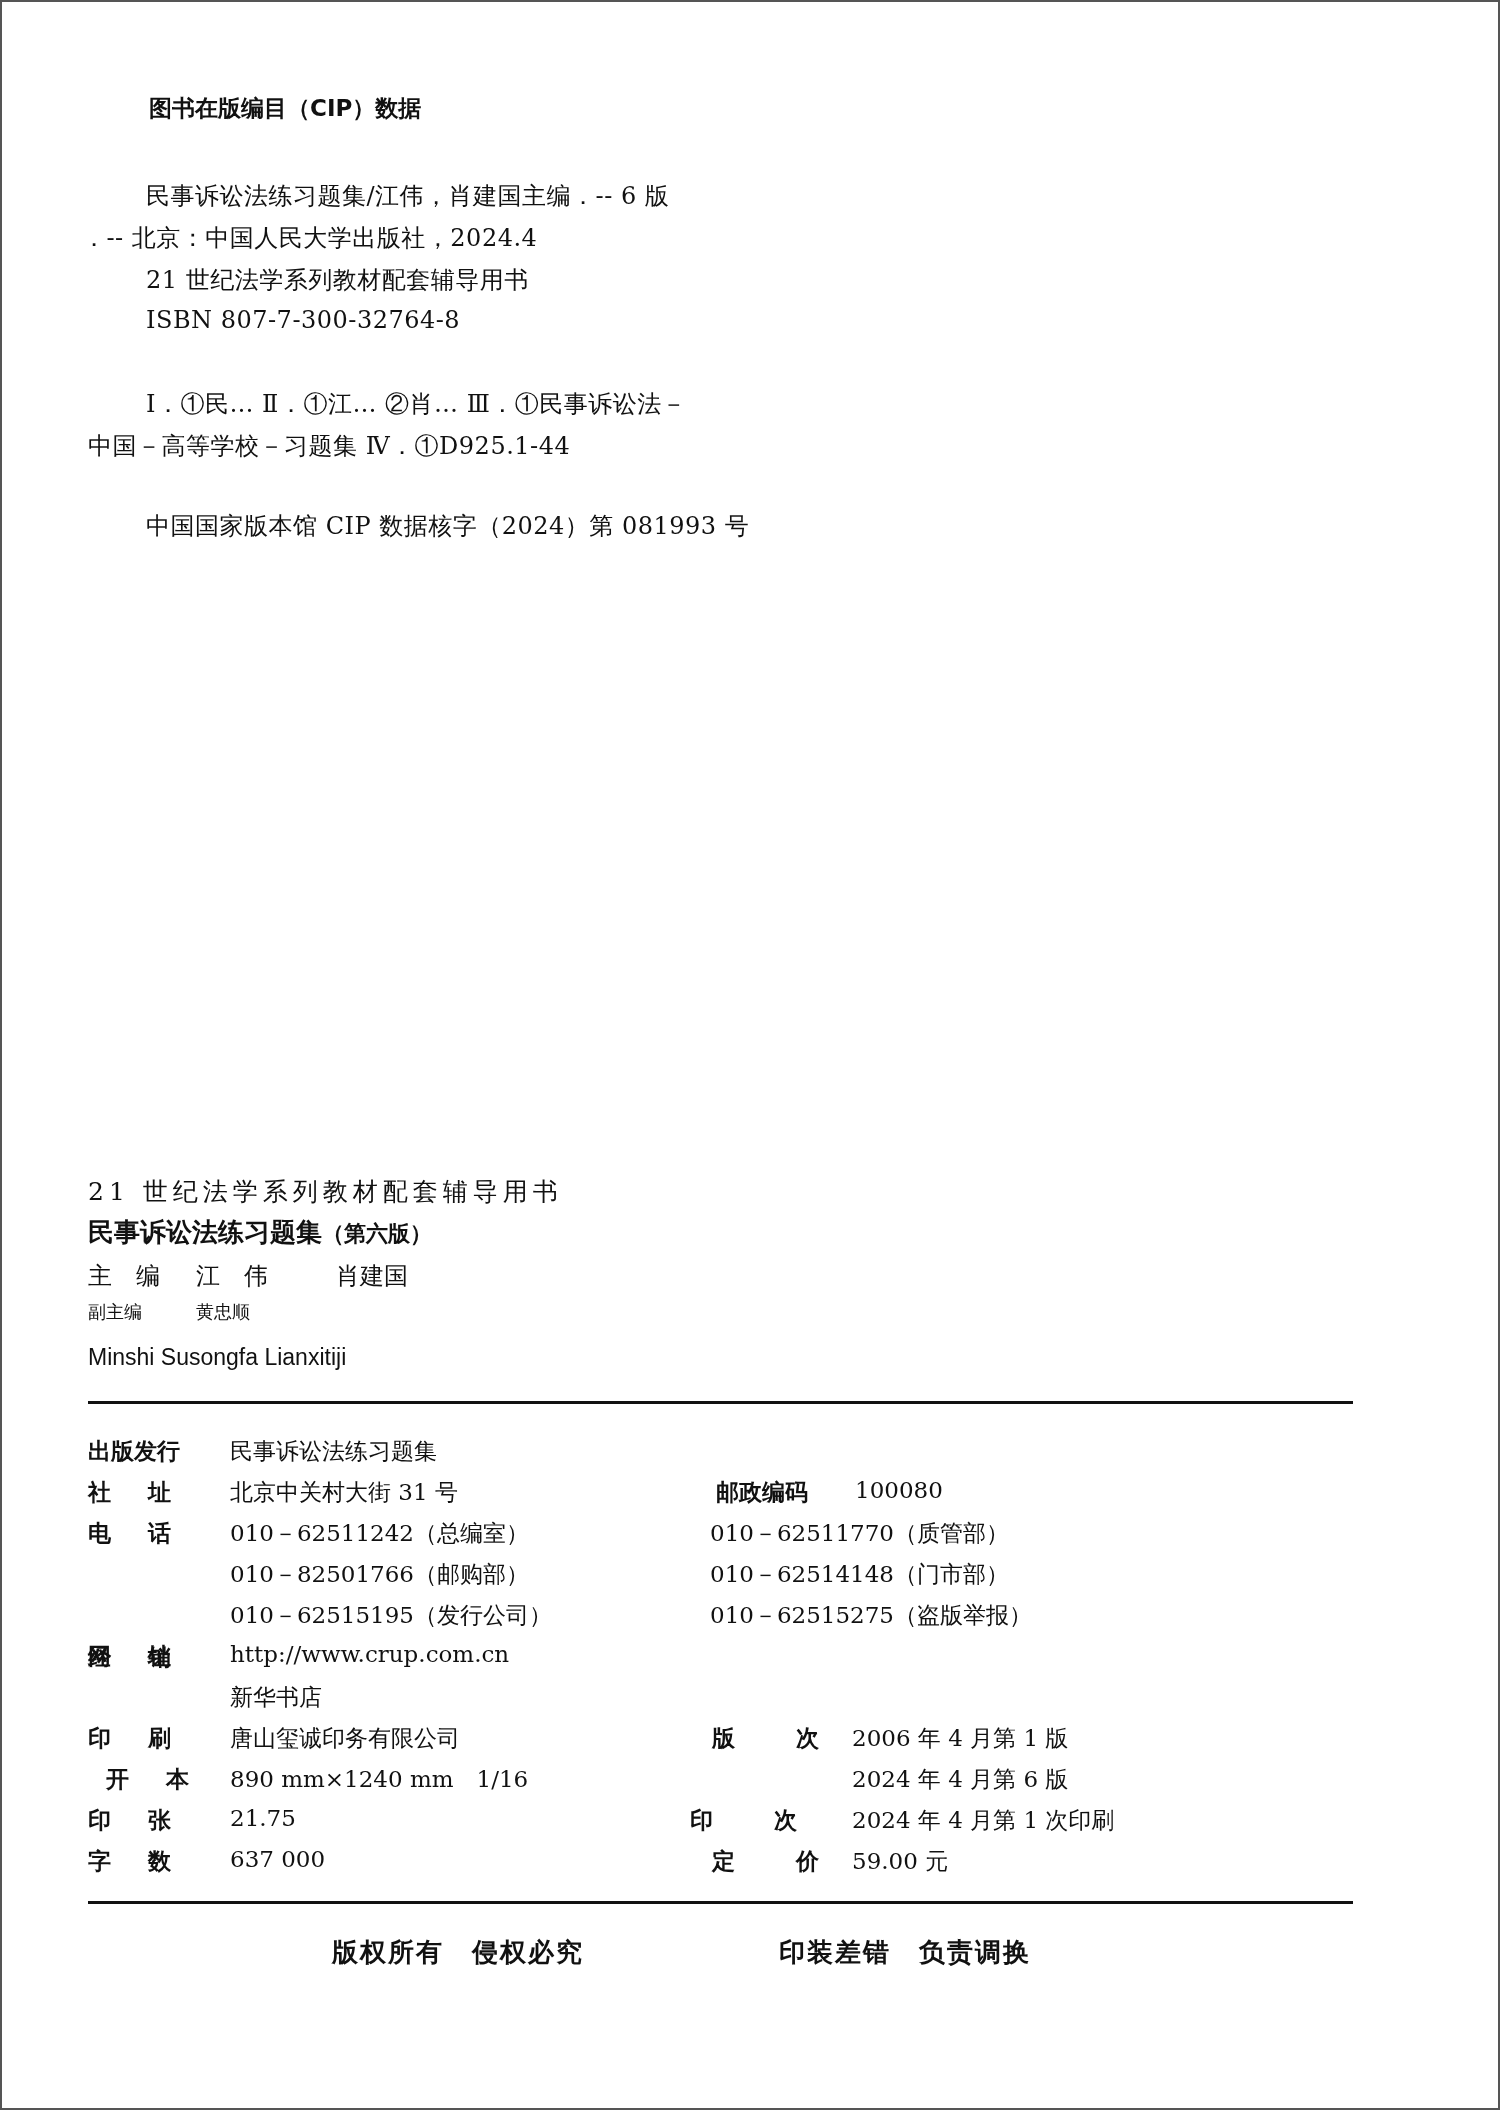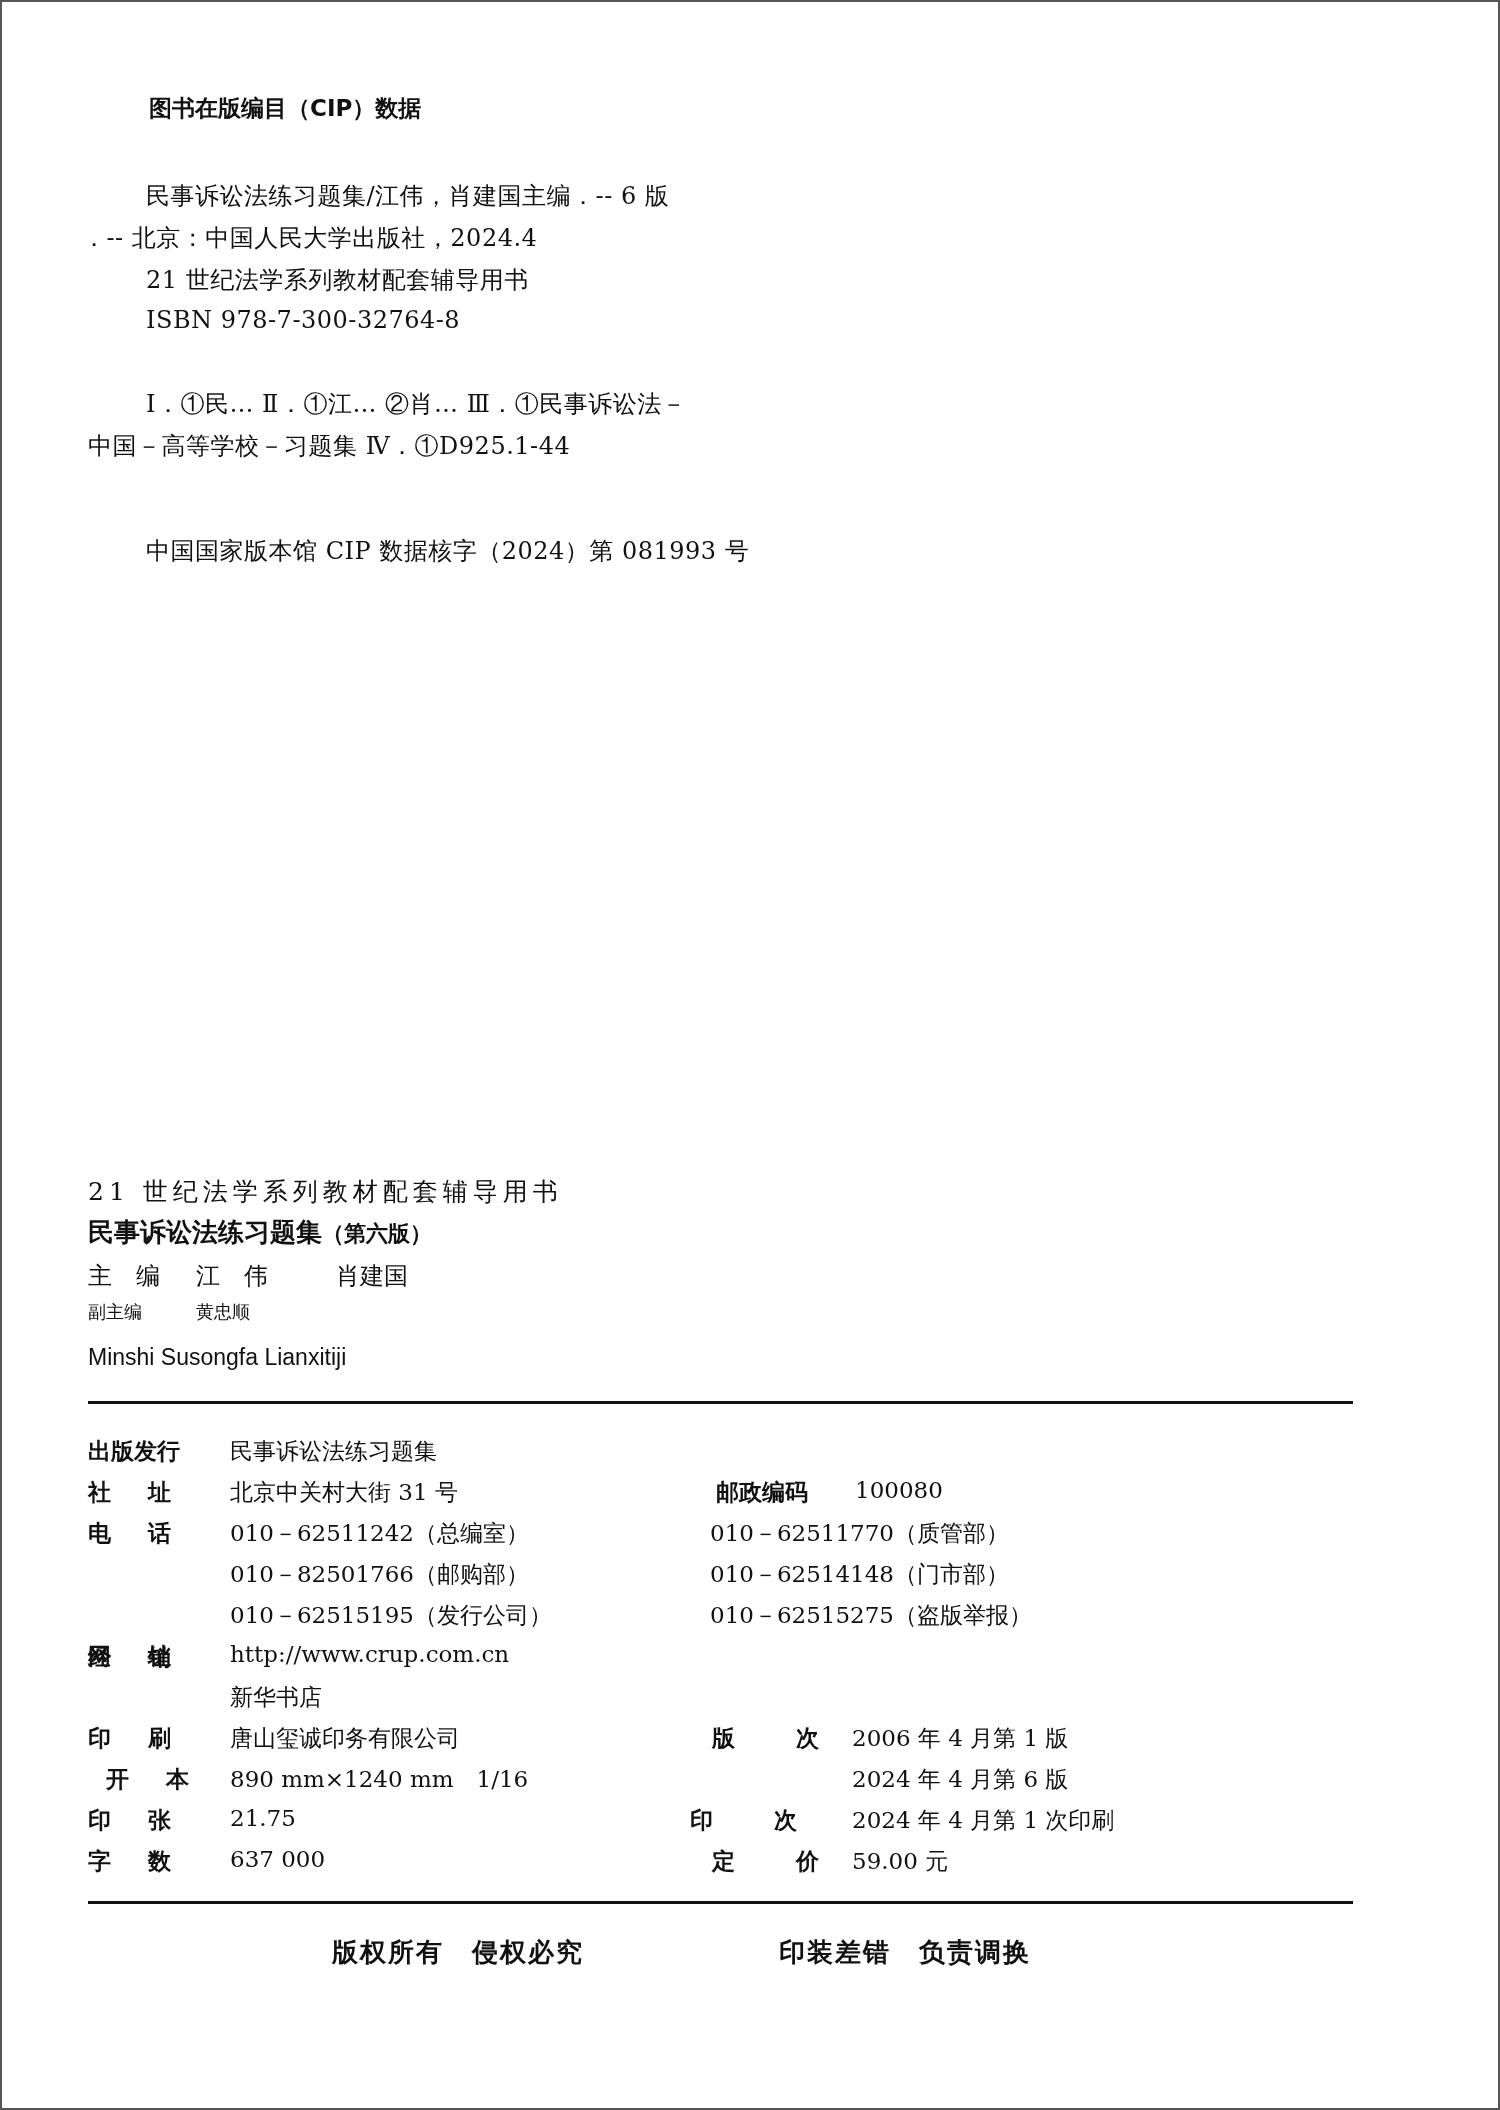--- a/index.html
+++ b/index.html
@@ -39,26 +39,26 @@
 </head>
 <body>
 
 <div class="page-frame"></div>
 
 <div class="abs cip-title sans">图书在版编目（CIP）数据</div>
 
 <div class="abs cip-line" style="left:146px; top:180px;">民事诉讼法练习题集/江伟，肖建国主编．-- 6 版</div>
 <div class="abs cip-line" style="left:82px; top:222px;">．-- 北京：中国人民大学出版社，2024.4</div>
 <div class="abs cip-line" style="left:146px; top:264px;">21 世纪法学系列教材配套辅导用书</div>
-<div class="abs cip-line" style="left:146px; top:306px;">ISBN 978-7-300-32764-8</div>
+<div class="abs cip-line" style="left:146px; top:306px;">ISBN 807-7-300-32764-8</div>
 
 <div class="abs cip-line" style="left:146px; top:388px;">Ⅰ．①民…  Ⅱ．①江… ②肖…  Ⅲ．①民事诉讼法－</div>
 <div class="abs cip-line" style="left:88px; top:430px;text-align:center;">中国－高等学校－习题集  Ⅳ．①D925.1-44</div>
 
-<div class="abs cip-line" style="left:146px; top:535px;">中国国家版本馆 CIP 数据核字（2024）第 081993 号</div>
+<div class="abs cip-line" style="left:146px; top:510px;">中国国家版本馆 CIP 数据核字（2024）第 081993 号</div>
 
 <div class="abs series-line">21 世纪法学系列教材配套辅导用书</div>
 <div class="abs book-title sans">
   <span>民事诉讼法练习题集</span><span class="edition">（第六版）</span>
 </div>
 <div class="abs editors">
   <span style="width:48px">主</span><span style="width:60px">编</span><span style="width:140px">江　伟</span><span>肖建国</span>
 </div>
 <div class="abs deputy">
   <span style="display:inline-block;width:108px">副主编</span><span>黄忠顺</span>

